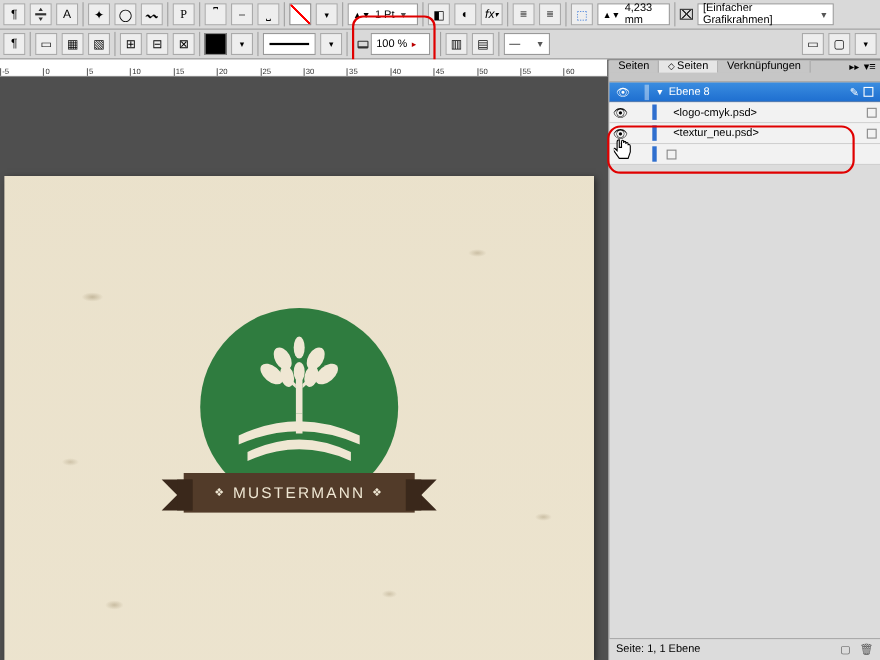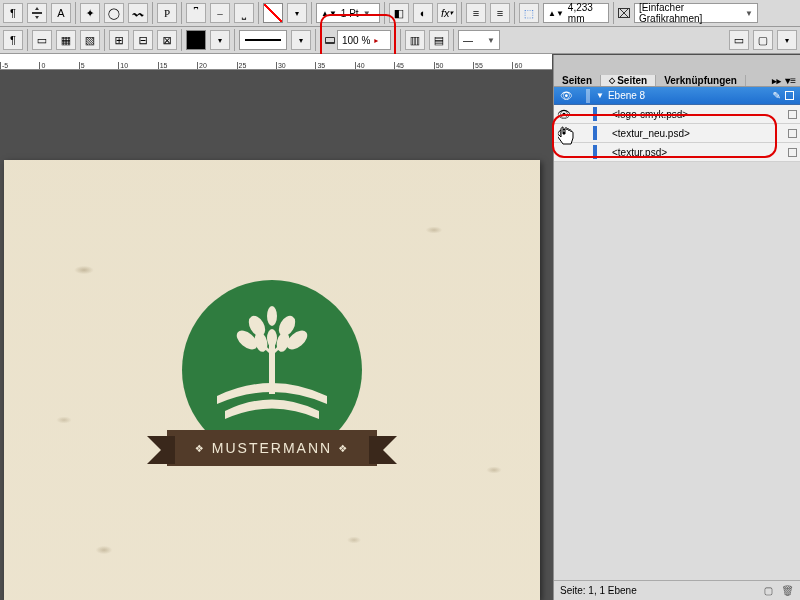--- a/index.html
+++ b/index.html
@@ -32,21 +32,21 @@
   }
   .logo-wrap { position:absolute; left:50%; top:120px; transform:translateX(-50%); text-align:center; }
   .logo-circle { width:180px; height:180px; border-radius:50%; background:#2f7c3f; margin:0 auto; position:relative; }
   .tree { position:absolute; left:50%; top:18px; transform:translateX(-50%); }
   .banner { position:relative; margin-top:-30px; width:210px; height:36px; background:#523b29; display:flex; align-items:center; justify-content:center; color:#efe7d3; font-family:Georgia,serif; letter-spacing:2px; font-size:14px; }
   .banner::before, .banner::after { content:''; position:absolute; top:6px; width:0; height:0; border:14px solid #3a281b; }
   .banner::before { left:-20px; border-left-color:transparent; }
   .banner::after { right:-20px; border-right-color:transparent; }
   .banner-deco { font-size:10px; margin:0 6px; }
   .panels { position:absolute; top:55px; right:0; width:247px; bottom:0; background:#dcdcdc; border-left:1px solid #8f8f8f; display:flex; flex-direction:column; }
-  .panel-tabs { display:flex; height:32px; background:#c6c6c6; border-bottom:1px solid #999; font-size:10px; align-items:flex-end;font-weight:bold; }
+  .panel-tabs { display:flex; height:20px; background:#c6c6c6; border-bottom:1px solid #999; font-size:10px; align-items:flex-start; }
   .panel-tab { padding:0 8px; display:flex; align-items:center; border-right:1px solid #a8a8a8; cursor:pointer; background:#c6c6c6; }
   .panel-tab.active { background:#e6e6e6; }
   .panel-tab-icons { margin-left:auto; display:flex; align-items:center; gap:4px; padding:0 4px; }
   .layer-header { height:18px; background:linear-gradient(#3a8de0,#1f6fd0); color:#fff; font-size:10px; display:flex; align-items:center; padding:0 6px; border-bottom:1px solid #3a6aaa; }
   .layer-header .tri { margin-right:4px; font-size:8px; }
   .layer-row { height:19px; display:flex; align-items:center; font-size:10px; background:#f2f2f2; border-bottom:1px solid #d0d0d0; }
   .eye-cell { width:20px; display:flex; justify-content:center; font-size:11px; }
   .lock-cell { width:14px; }
   .swatch-cell { width:14px; display:flex; justify-content:center; }
   .swatch { width:4px; height:14px; background:#2f6fcf; }
@@ -251,21 +251,20 @@
     <div class="sq-cell">
         <span class="sq"></span>
       </div>
   </div>
   <div class="layer-row">
     <div class="eye-cell"></div>
     <div class="lock-cell"></div>
     <div class="swatch-cell">
         <span class="swatch"></span>
       </div>
-    <div class="item-label">&lt;textur.psd&gt;</div>
     <div class="sq-cell">
         <span class="sq"></span>
       </div>
   </div>
 
   <div class="panel-footer">
     <span>Seite: 1, 1 Ebene</span>
     <span class="icons">
       <span>▢</span>
       <span>🗑</span>

